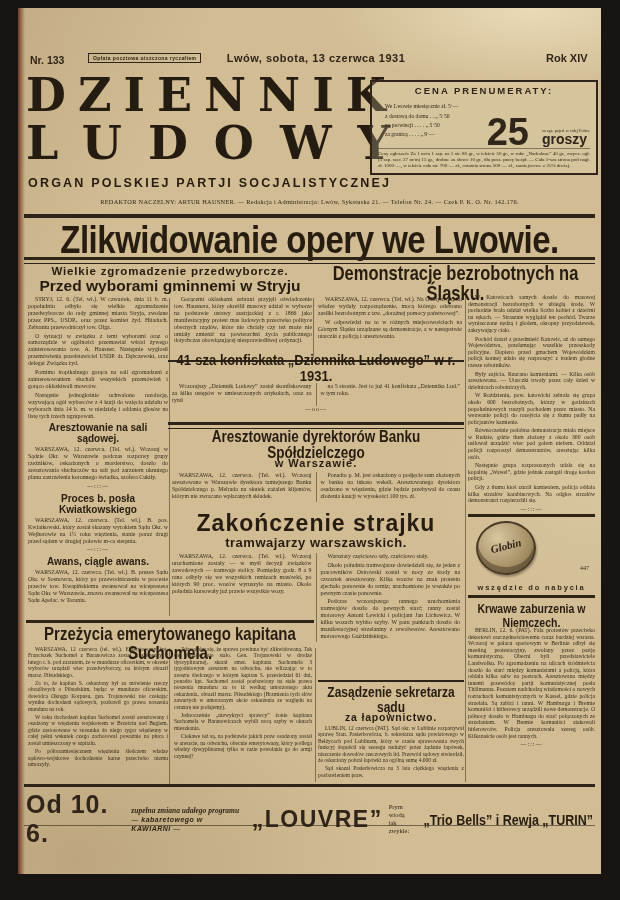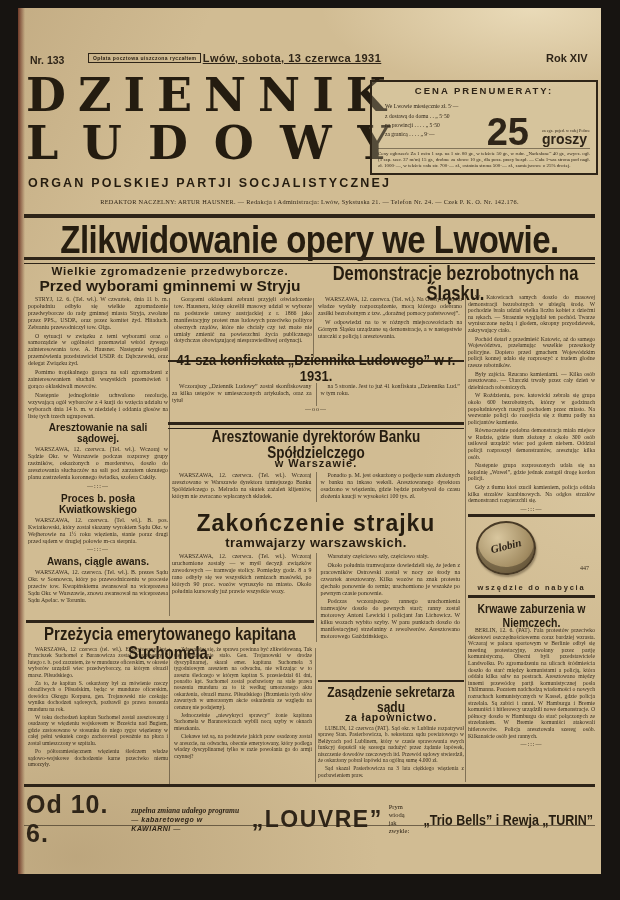--- a/index.html
+++ b/index.html
@@ -39,21 +39,21 @@
   .tin span{position:absolute;left:50%;top:45%;transform:translate(-50%,-50%) rotate(-14deg);
        font-style:italic;font-weight:bold;font-size:11px;color:#2e2418;}
 </style>
 </head>
 <body>
 
 <div class="page">
 
   <div class="abs sans b" style="left:12px;top:46px;font-size:10.5px;">Nr. 133</div>
   <div class="abs postal sans" style="left:70px;top:45px;">Opłata pocztowa uiszczona ryczałtem</div>
-  <div class="abs sans b" style="left:144px;top:44px;width:260px;text-align:center;font-size:11px;letter-spacing:.5px;text-decoration:underline;">Lwów, sobota, 13 czerwca 1931</div>
+  <div class="abs sans b" style="left:168px;top:44px;width:260px;text-align:center;font-size:11px;letter-spacing:.5px;">Lwów, sobota, 13 czerwca 1931</div>
   <div class="abs sans b" style="left:528px;top:44px;font-size:11px;">Rok XIV</div>
 
   <div class="abs b" style="left:8px;top:64px;font-family:'DejaVu Serif',serif;font-size:46px;line-height:47px;letter-spacing:12px;color:#241c10;">DZIENNIK</div>
   <div class="abs b" style="left:8px;top:112px;font-family:'DejaVu Serif',serif;font-size:46px;line-height:47px;letter-spacing:26px;color:#241c10;">LUDOWY</div>
   <div class="abs sans b" style="left:10px;top:168px;font-size:12.5px;letter-spacing:2.2px;color:#261d10;">ORGAN POLSKIEJ PARTJI SOCJALISTYCZNEJ</div>
   <div class="abs" style="left:8px;top:190px;width:567px;text-align:center;font-size:6.3px;letter-spacing:.3px;">REDAKTOR NACZELNY: ARTUR HAUSNER. — Redakcja i Administracja: Lwów, Sykstuska 21. — Telefon Nr. 24. — Czek P. K. O. Nr. 142.176.</div>
 
   <div class="abs pricebox" style="left:352px;top:72px;width:212px;">
     <div class="sans b" style="text-align:center;font-size:9.5px;letter-spacing:2px;margin-bottom:2px;">CENA PRENUMERATY:</div>
     <div style="display:flex;align-items:center;">

